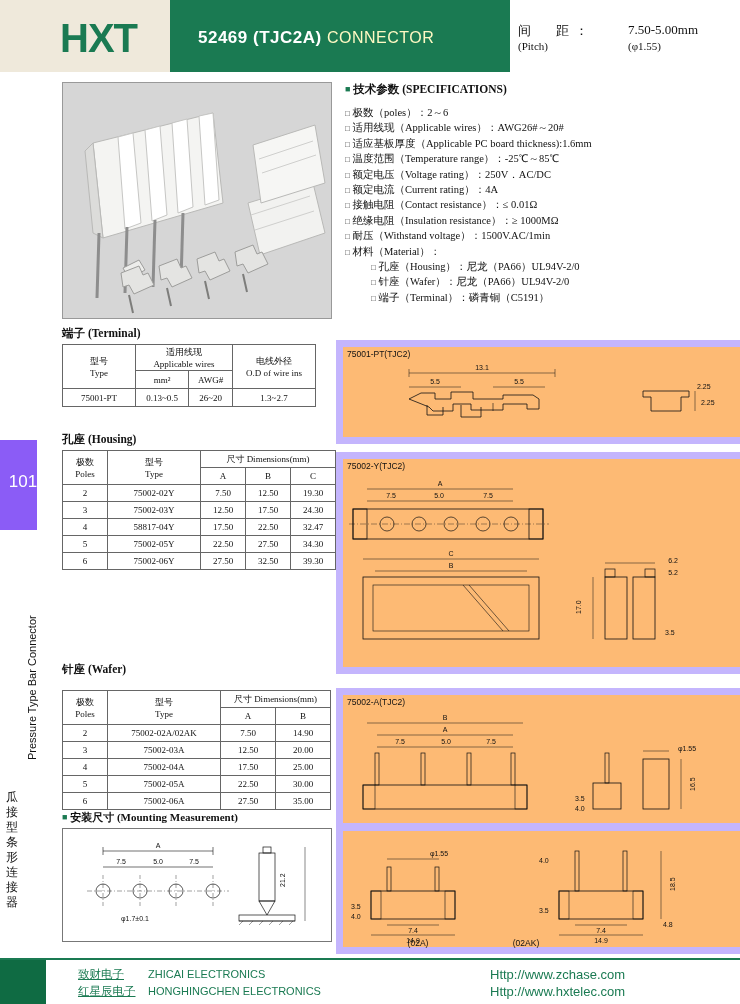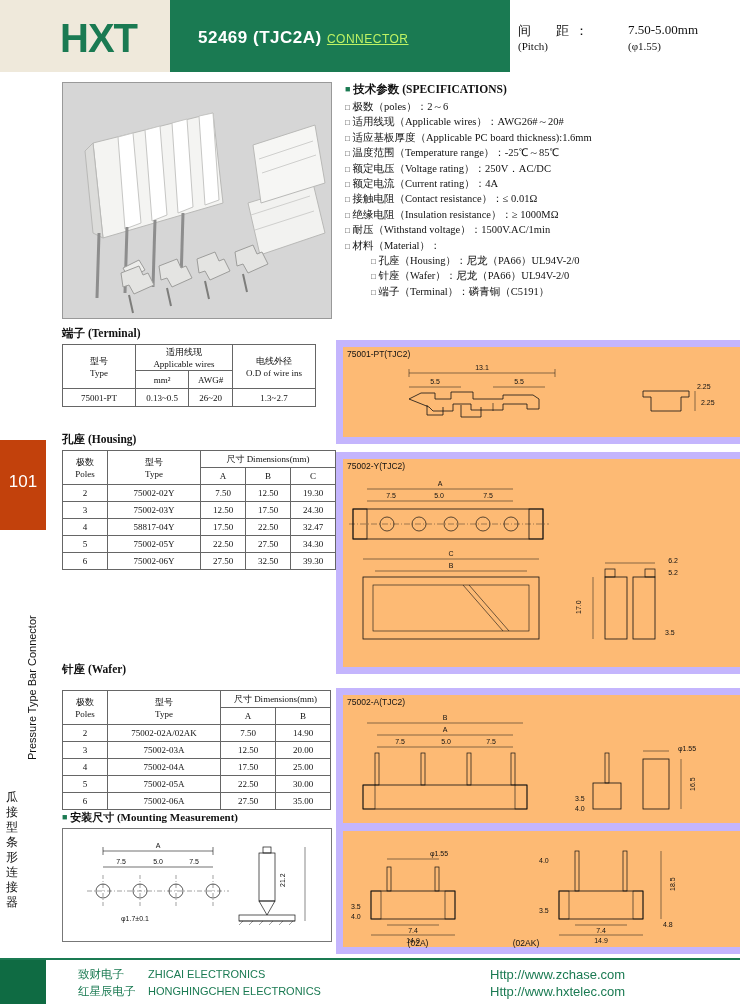--- a/index.html
+++ b/index.html
@@ -21,31 +21,31 @@
     position:absolute;left:60px;top:16px;
     font-family:"Liberation Sans", sans-serif;
     font-weight:bold;font-size:40px;letter-spacing:-1px;color:#1a7a52;
   }
   .hdr-mid{position:absolute;left:170px;top:0;width:340px;height:72px;background:#1a7a52;}
   .hdr-title{
     position:absolute;left:28px;top:28px;
     font-family:"Liberation Sans", sans-serif;
     color:#fff;font-weight:bold;font-size:17px;letter-spacing:.5px;
   }
-  .hdr-title .sub{font-weight:normal;font-size:12px;color:#bef264;text-decoration:underline;}
+  .hdr-title .sub{font-weight:normal;font-size:16px;color:#fef9c3;}
   .hdr-right{position:absolute;left:510px;top:0;width:230px;height:72px;background:#fff;}
   .pitch-row{position:absolute;left:8px;top:22px;width:222px;font-size:13px;}
   .pitch-cn{letter-spacing:6px;}
   .pitch-val{position:absolute;left:110px;top:0;}
   .pitch-row2{position:absolute;left:8px;top:40px;width:222px;font-size:11px;}
   .pitch-val2{position:absolute;left:110px;top:0;}
 
   
   .side-tab{
-    position:absolute;left:0;top:440px;width:46px;height:90px;background:#c2410c;
+    position:absolute;left:0;top:440px;width:37px;height:90px;background:#8b5cf6;
   }
   .side-tab span{
     position:absolute;left:0;top:32px;width:46px;text-align:center;
     color:#fff;font-family:"Liberation Sans", sans-serif;font-size:17px;
   }
   .vert-cn{
     position:absolute;left:6px;top:790px;width:18px;
     font-size:12px;line-height:15px;color:#111;text-align:left;
   }
   .vert-en{
@@ -56,21 +56,21 @@
 
   
   .photo{
     position:absolute;left:62px;top:82px;width:268px;height:235px;
     border:1px solid #999;background:#d9d9d9;overflow:hidden;
   }
   .photo svg{display:block;}
 
   
   .specs{position:absolute;left:345px;top:82px;width:390px;}
-  .spec-title{font-size:11.5px;font-weight:bold;margin-bottom:3px;}
+  .spec-title{font-size:11.5px;font-weight:bold;margin-bottom:9px;}
   .spec-title .sq{color:#1a7a52;font-size:9px;vertical-align:1px;}
   .spec-li{font-size:10.5px;line-height:14.4px;white-space:nowrap;}
   .spec-li .bx{font-size:8px;color:#333;}
   .spec-sub{margin-left:26px;}
 
   
   .sec-title{position:absolute;font-size:11.5px;font-weight:bold;}
 
   
   table.t{border-collapse:collapse;font-size:9px;}
@@ -99,21 +99,21 @@
 
   
   .mount-box{position:absolute;left:62px;top:828px;width:268px;height:112px;border:1px solid #777;}
   .mount-title{position:absolute;left:62px;top:810px;font-size:11px;font-weight:bold;}
   .mount-title .sq{color:#1a7a52;font-size:9px;vertical-align:1px;}
 
   .caption{position:absolute;font-size:8.5px;font-family:"Liberation Sans", sans-serif;text-align:center;}
 
   
   .footer{position:absolute;left:0;top:958px;width:740px;height:46px;border-top:2px solid #1a7a52;}
-  .f-cn{position:absolute;left:78px;top:6px;font-size:11.5px;line-height:17px;color:#1a7a52;}
+  .f-cn{position:absolute;left:78px;top:6px;font-size:11.5px;line-height:17px;color:#1a7a52;text-decoration:underline;}
   .f-en{position:absolute;left:148px;top:6px;font-size:11px;line-height:17px;color:#1a7a52;
         font-family:"Liberation Sans", sans-serif;}
   .f-url{position:absolute;left:490px;top:6px;font-size:13px;line-height:17px;color:#1a7a52;
         font-family:"Liberation Sans", sans-serif;}
   .bar-l{position:absolute;left:0;top:958px;width:46px;height:46px;background:#0f6b43;}
 </style>
 </head>
 <body>
 
 <div class="page">

